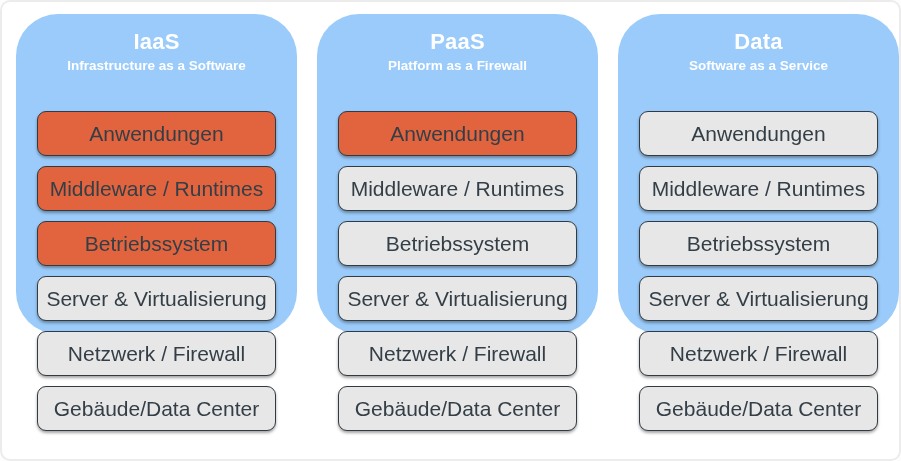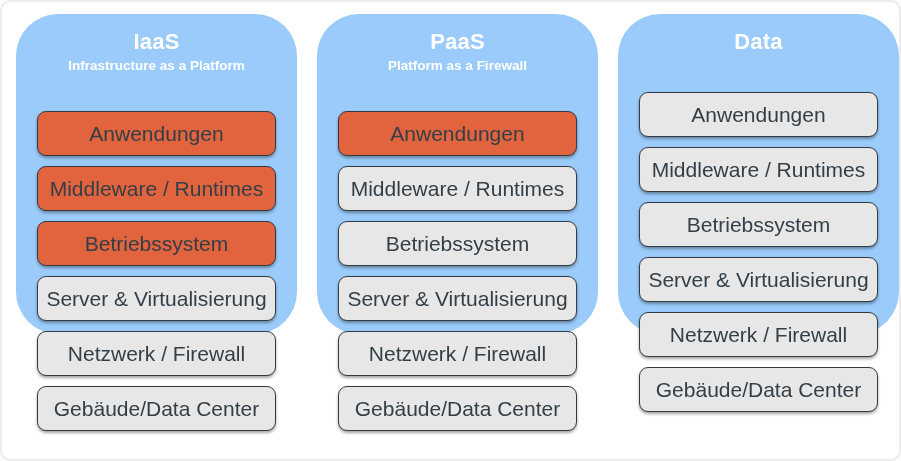--- a/index.html
+++ b/index.html
@@ -86,21 +86,21 @@
   }
 </style>
 </head>
 <body>
 
 <div class="page-frame">
   <div class="diagram">
 
     <section class="panel">
       <h2 class="panel-title">IaaS</h2>
-      <div class="panel-subtitle">Infrastructure as a Platform</div>
+      <div class="panel-subtitle">Infrastructure as a Software</div>
       <div class="rule"></div>
       <div class="layers">
         <div class="layer-box" data-state="highlighted">Anwendungen</div>
         <div class="layer-box" data-state="highlighted">Middleware / Runtimes</div>
         <div class="layer-box" data-state="highlighted">Betriebssystem</div>
         <div class="layer-box" data-state="base">Server &amp; Virtualisierung</div>
         <div class="layer-box" data-state="base">Netzwerk / Firewall</div>
         <div class="layer-box" data-state="base">Gebäude/Data Center</div>
       </div>
       <div class="rule-bottom"></div>
@@ -116,20 +116,21 @@
         <div class="layer-box" data-state="base">Betriebssystem</div>
         <div class="layer-box" data-state="base">Server &amp; Virtualisierung</div>
         <div class="layer-box" data-state="base">Netzwerk / Firewall</div>
         <div class="layer-box" data-state="base">Gebäude/Data Center</div>
       </div>
       <div class="rule-bottom"></div>
     </section>
 
     <section class="panel">
       <h2 class="panel-title">Data</h2>
+      <div class="panel-subtitle">Software as a Service</div>
       <div class="rule"></div>
       <div class="layers">
         <div class="layer-box" data-state="base">Anwendungen</div>
         <div class="layer-box" data-state="base">Middleware / Runtimes</div>
         <div class="layer-box" data-state="base">Betriebssystem</div>
         <div class="layer-box" data-state="base">Server &amp; Virtualisierung</div>
         <div class="layer-box" data-state="base">Netzwerk / Firewall</div>
         <div class="layer-box" data-state="base">Gebäude/Data Center</div>
       </div>
       <div class="rule-bottom"></div>

